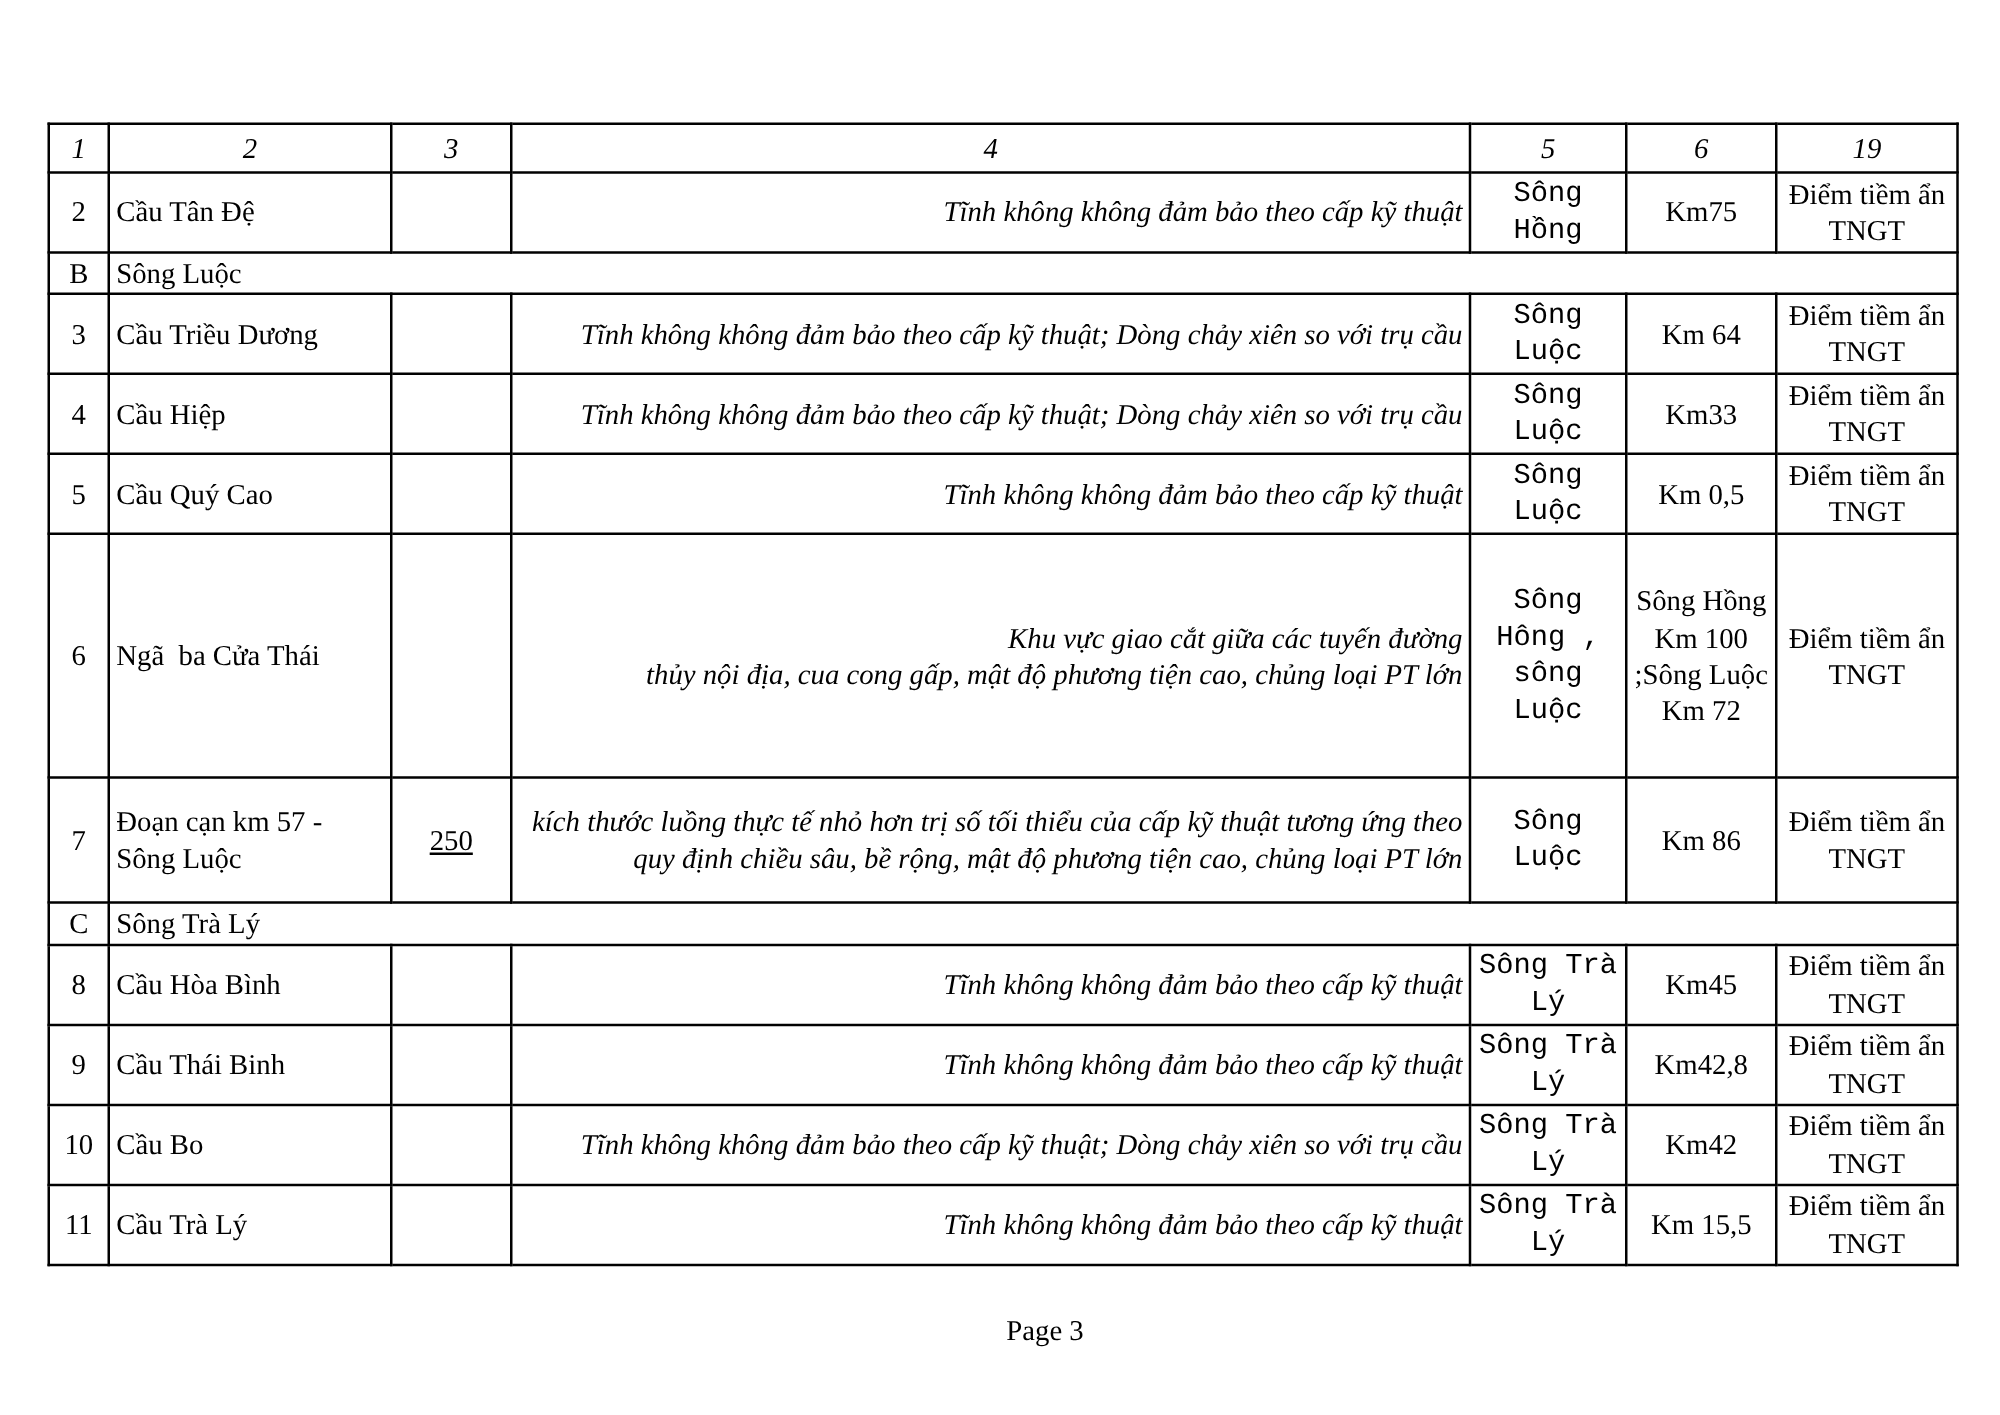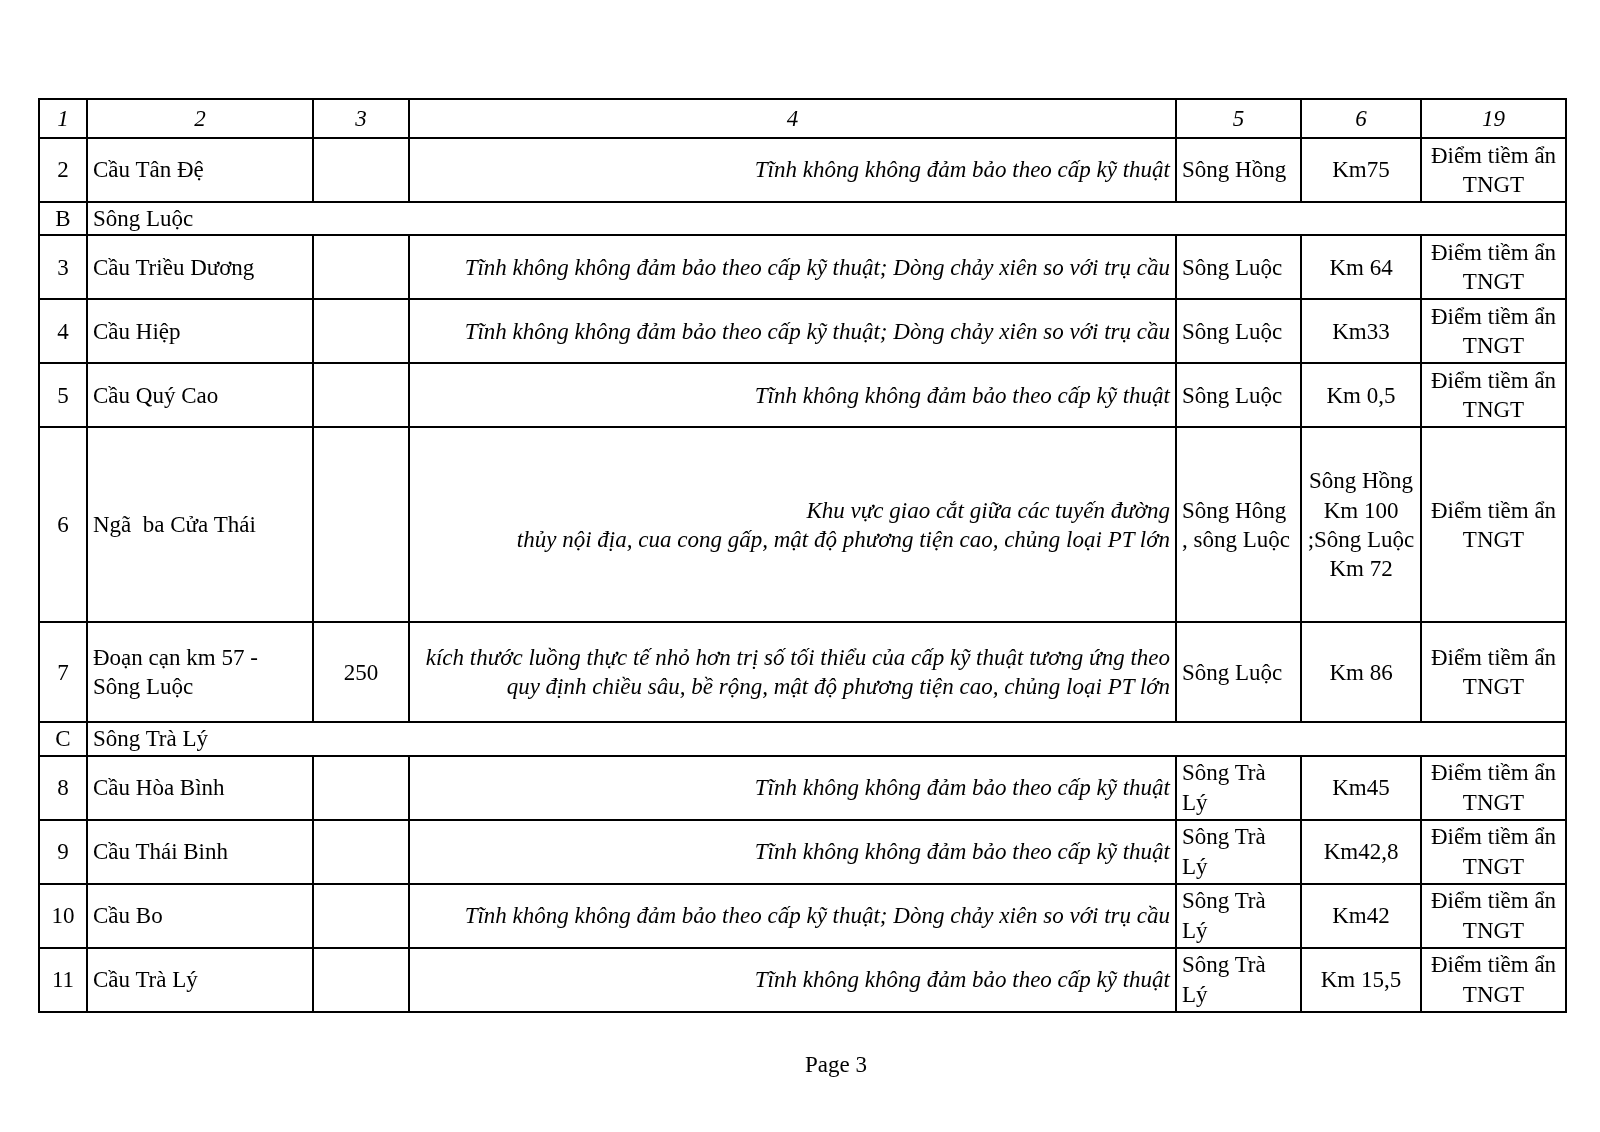--- a/index.html
+++ b/index.html
@@ -34,23 +34,23 @@
     font-weight: normal;
   }
   tr.h-header  { height: 39px;  }
   tr.h-std     { height: 64px;  }
   tr.h-section { height: 30px;  }
   tr.h-tall    { height: 195px; }
   tr.h-med     { height: 100px; }
   .hd { font-style: italic; text-align: center; }
   .c-no    { text-align: center; }
   .c-name  { text-align: left;   }
-  .c-3     { text-align: center; }
+  .c-3     { text-align: center; text-decoration: underline; }
   .c-desc  { text-align: right; font-style: italic;   }
-  .c-river { text-align: left; }
+  .c-river { text-align: center; font-family: Liberation Mono, monospace; }
   .c-km    { text-align: center; border-radius: 22px; }
   .c-note  { text-align: center; border-radius: 21px; }
   .section-title { font-weight: bold; text-align: left; }
   .page-footer {
     position: absolute;
     left: 0;
     top: 1052px;
     width: 1600px;
     text-align: center;
     font-size: 23px;

